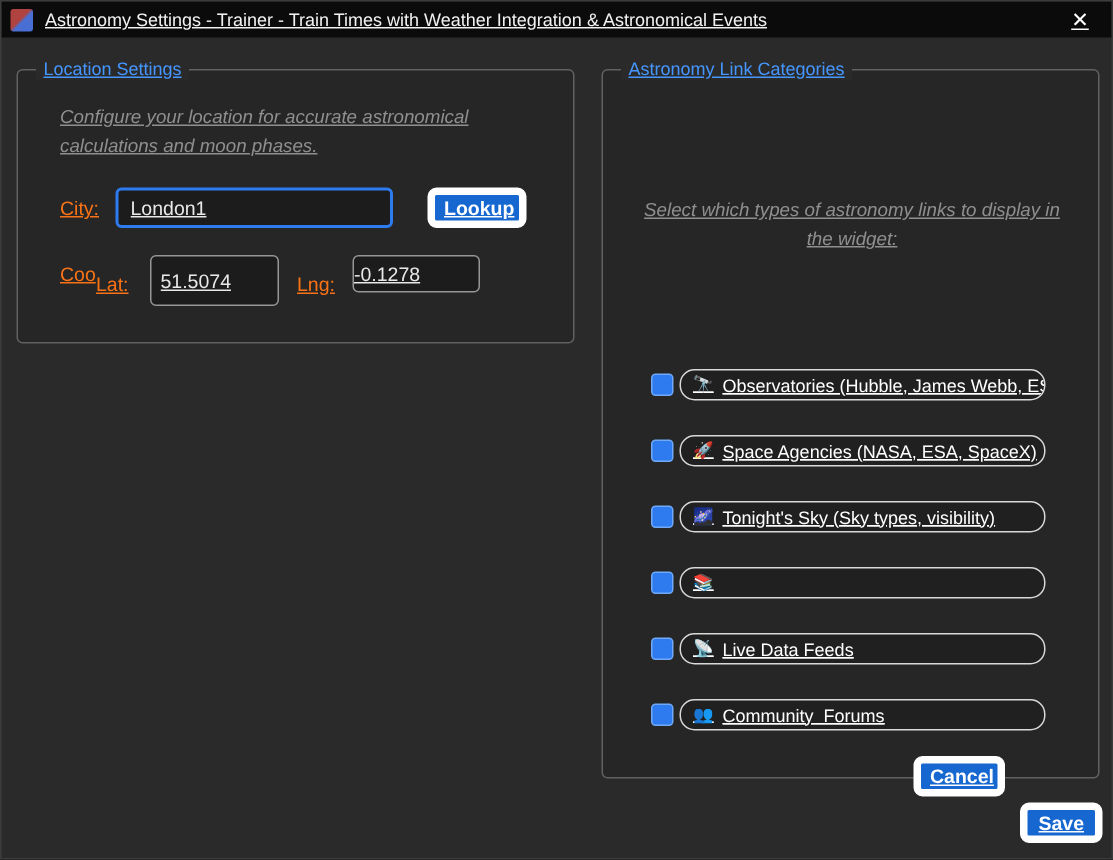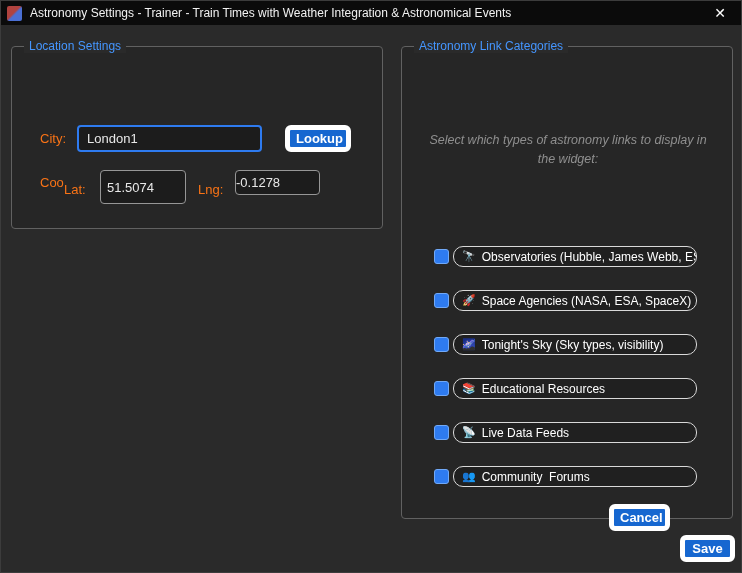--- a/index.html
+++ b/index.html
@@ -1,15 +1,15 @@
 <!DOCTYPE html>
 <html style="--accent: #1667d0; --group-title: #4596ff; --checkbox: #2e7bf0; --focus-border: #2e7bf0;"><head>
 <meta charset="utf-8">
 <style>
-  * { box-sizing: border-box; }
+  * { box-sizing: border-box; text-decoration: underline; }
   html,body { margin:0; padding:0; background:#1a1a1a; }
   .window {
     position:relative; width:742px; height:573px;
     background:#2a2a2a; border:1px solid #3c3c3c; overflow:hidden;
     font-family:"Liberation Sans", sans-serif;
   }
   
   .titlebar {
     position:absolute; top:0; left:0; right:0; height:24px;
     background:#0b0b0b; display:flex; align-items:center; padding:0 6px; gap:8px;
@@ -83,20 +83,21 @@
 <div class="window">
 
   <div class="titlebar">
     <span class="app-icon"></span>
     <span class="title">Astronomy Settings - Trainer - Train Times with Weather Integration &amp; Astronomical Events</span>
     <button class="close-btn">✕</button>
   </div>
 
   <div class="group group-loc">
     <span class="group-title">Location Settings</span>
+    <p class="desc loc-desc">Configure your location for accurate astronomical calculations and moon phases.</p>
 
     <span class="lbl city-label">City:</span>
     <input class="city-input" type="text" value="London1" style="">
     <button class="btn lookup-btn">Lookup</button>
 
     <span class="lbl coord-label">Coo</span>
     <span class="lbl lat-label">Lat:</span>
     <input class="lat-input" type="text" value="51.5074" style="">
     <span class="lbl lng-label">Lng:</span>
     <input class="lng-input" type="text" value="-0.1278" style="">
@@ -127,21 +128,20 @@
     <span class="pill">
       <span class="cat-icon">🌌</span>
       <span class="cat-label">Tonight's Sky (Sky types, visibility)</span>
     </span>
   </div>
 
   <div class="cat-row">
     <span class="checkbox"></span>
     <span class="pill">
       <span class="cat-icon">📚</span>
-      <span class="cat-label">Educational Resources</span>
     </span>
   </div>
 
   <div class="cat-row">
     <span class="checkbox"></span>
     <span class="pill">
       <span class="cat-icon">📡</span>
       <span class="cat-label">Live Data Feeds</span>
     </span>
   </div>

